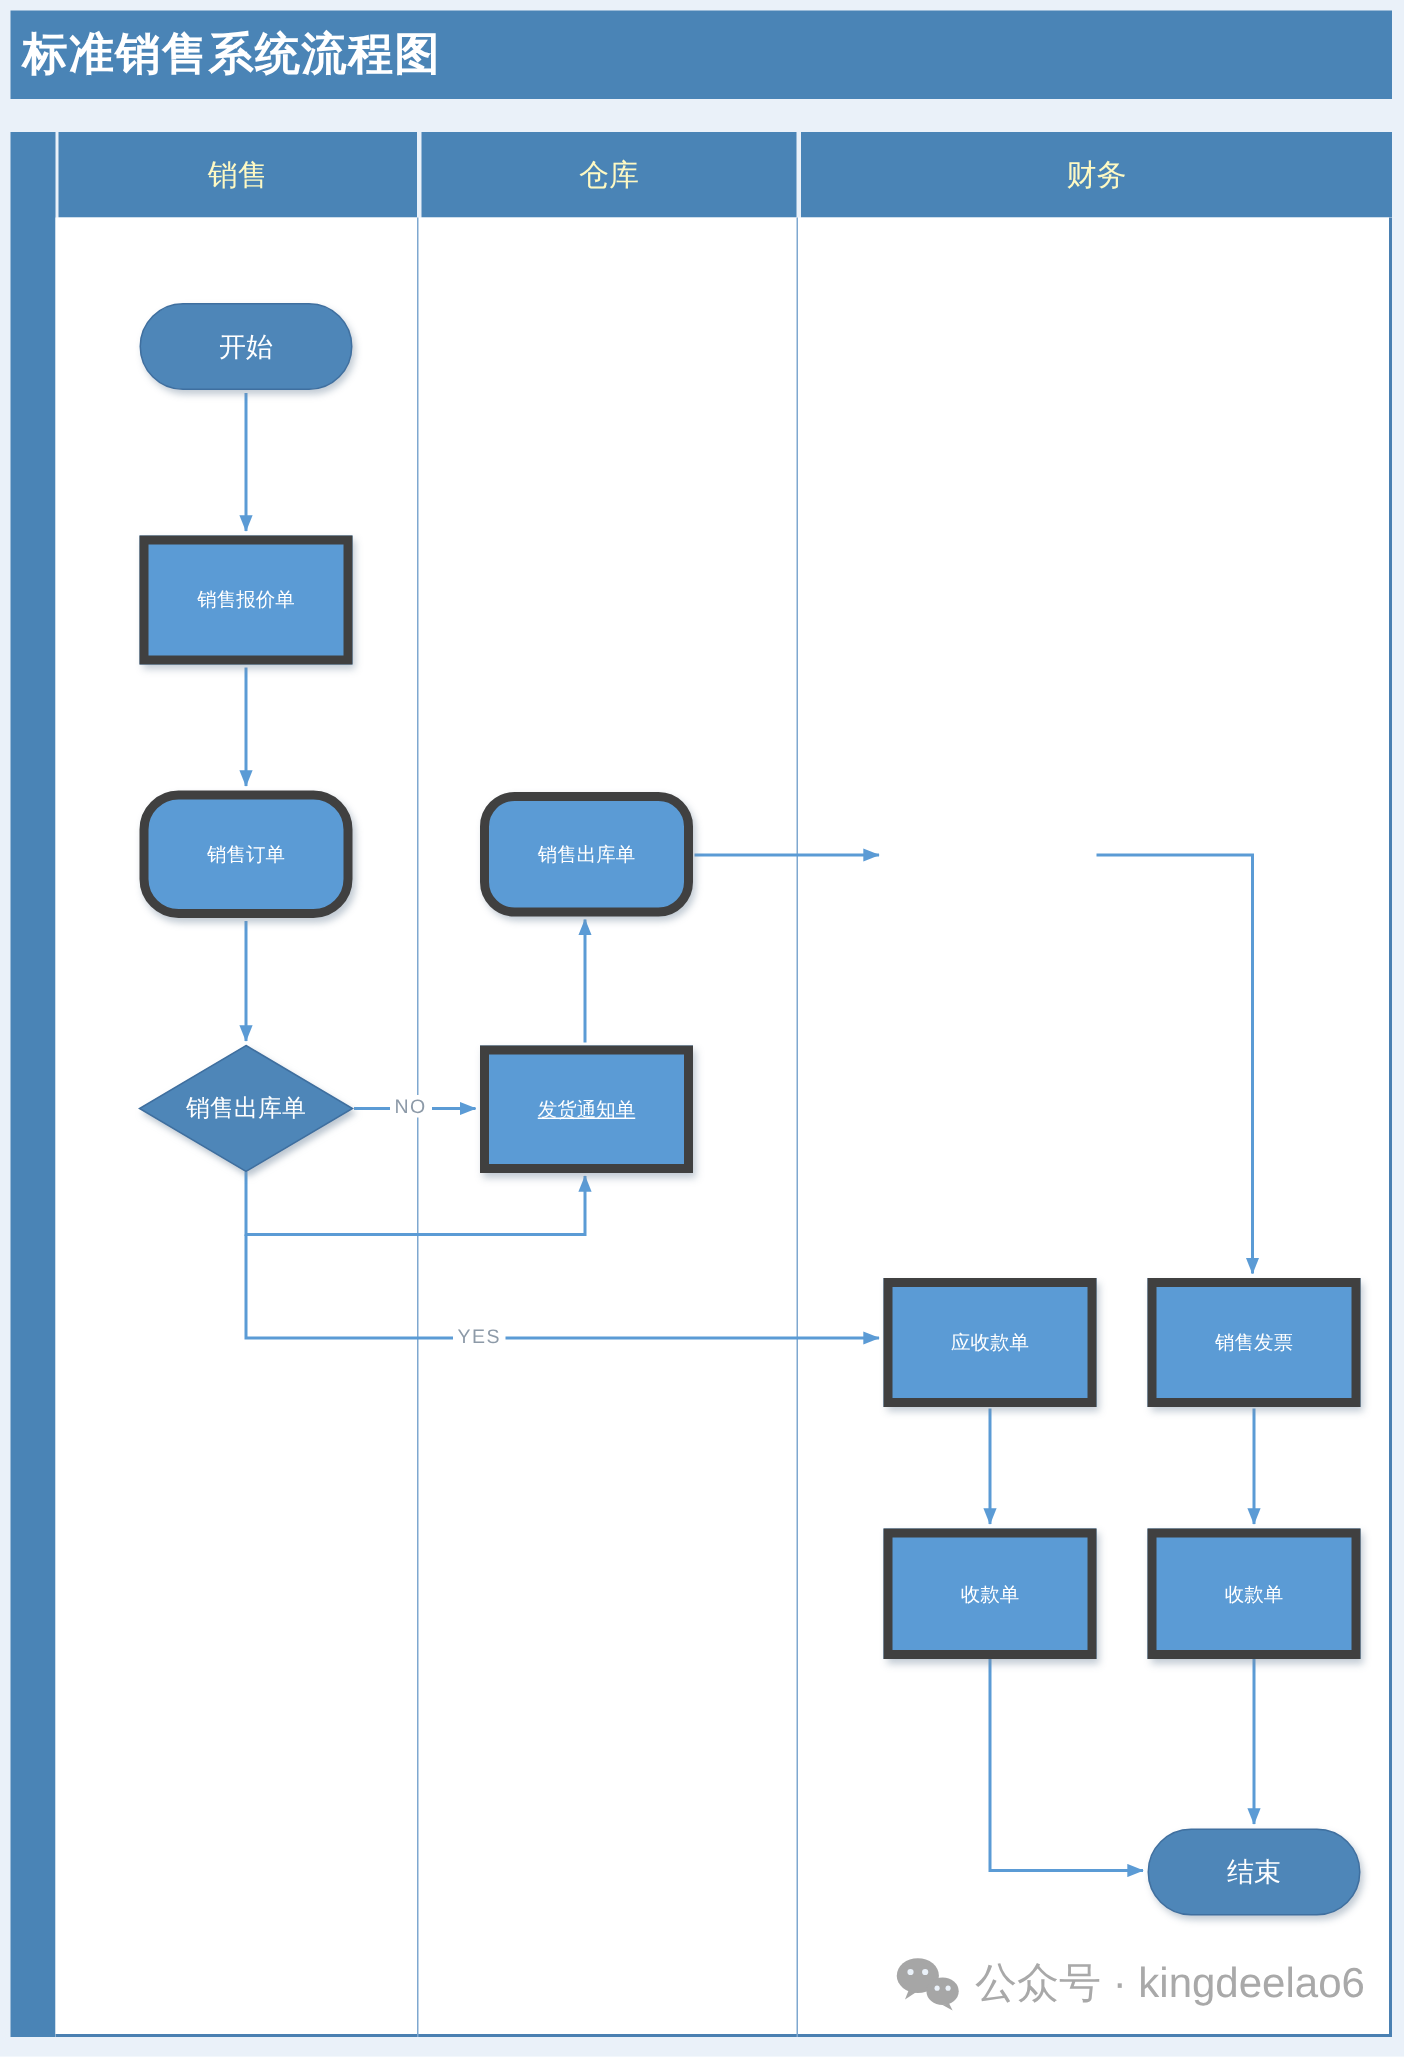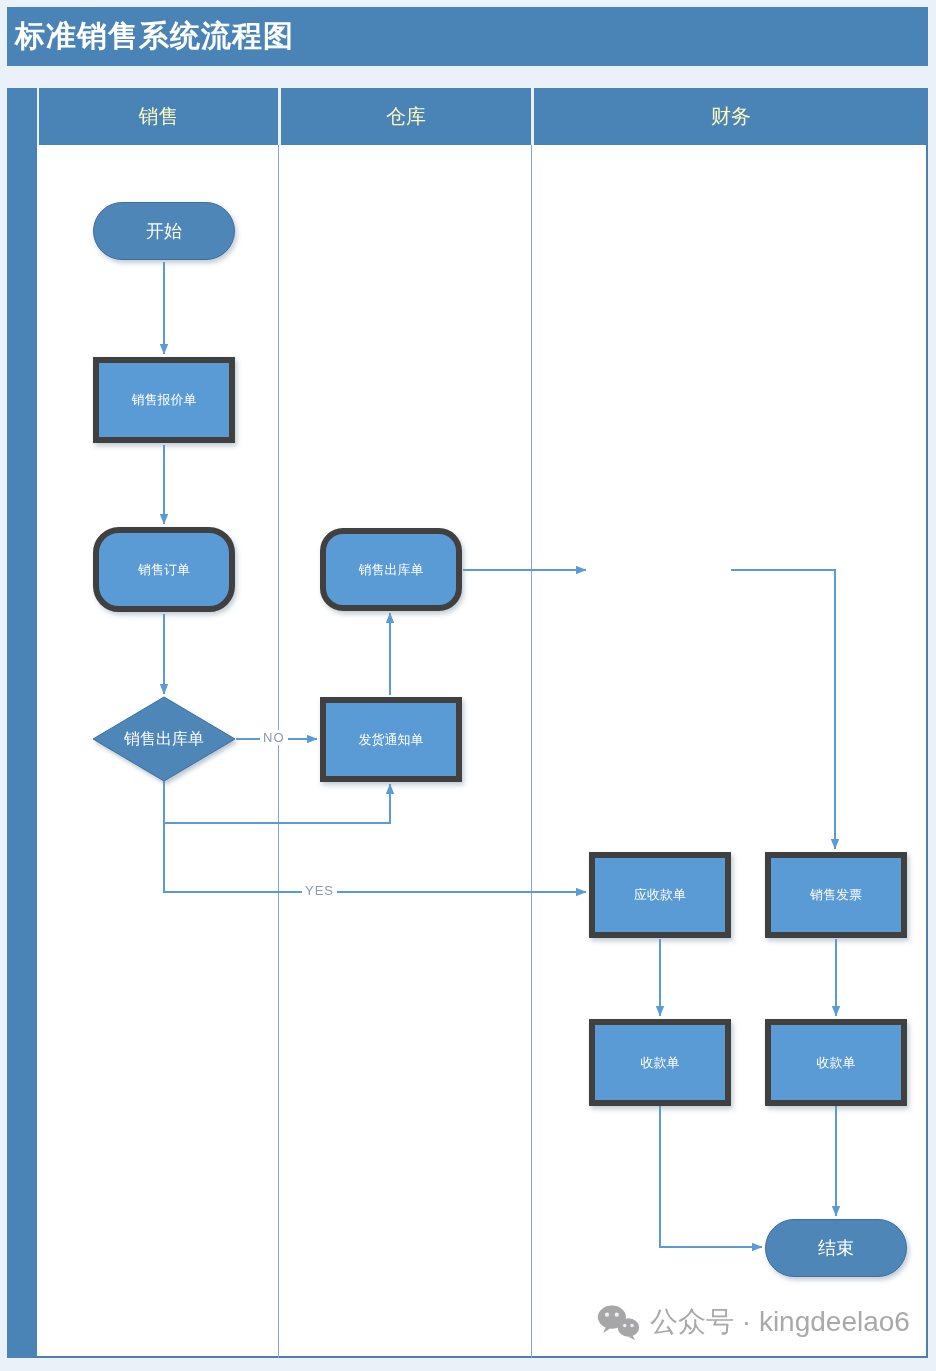--- a/index.html
+++ b/index.html
@@ -124,21 +124,21 @@
     <polygon class="diamond" points="164,697 235,739 164,781 93,739"></polygon>
   </svg>
 
   <span class="edge-label" style="left:260px;top:730px;">NO</span>
   <span class="edge-label" style="left:302px;top:883px;">YES</span>
 
   <div class="node pill" style="left:93px;top:202px;width:142px;height:58px;">开始</div>
   <div class="node" style="left:93px;top:357px;width:142px;height:86px;">销售报价单</div>
   <div class="node" style="left:93px;top:527px;width:142px;height:85px;border-radius:26px;">销售订单</div>
   <div class="diamond-label" style="left:93px;top:697px;width:142px;height:84px;">销售出库单</div>
-  <div class="node" style="left:320px;top:697px;width:142px;height:85px;">发货通知单</div>
+  <div class="node" style="left:320px;top:697px;width:142px;height:85px;text-decoration:underline;">发货通知单</div>
   <div class="node" style="left:320px;top:528px;width:142px;height:83px;border-radius:23px;">销售出库单</div>
   <div class="node" style="left:589px;top:852px;width:142px;height:86px;">应收款单</div>
   <div class="node" style="left:765px;top:852px;width:142px;height:86px;">销售发票</div>
   <div class="node" style="left:589px;top:1019px;width:142px;height:87px;">收款单</div>
   <div class="node" style="left:765px;top:1019px;width:142px;height:87px;">收款单</div>
   <div class="node pill" style="left:765px;top:1219px;width:142px;height:58px;">结束</div>
 
   <div class="watermark">
     <svg width="44" height="38" viewBox="0 0 36 30">
       <ellipse cx="13" cy="11" rx="11.5" ry="9.5" fill="#a6a6a6"></ellipse>

